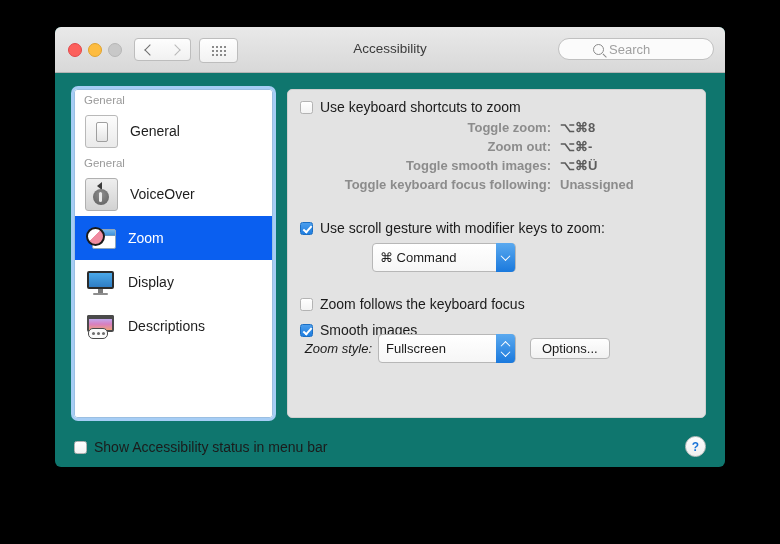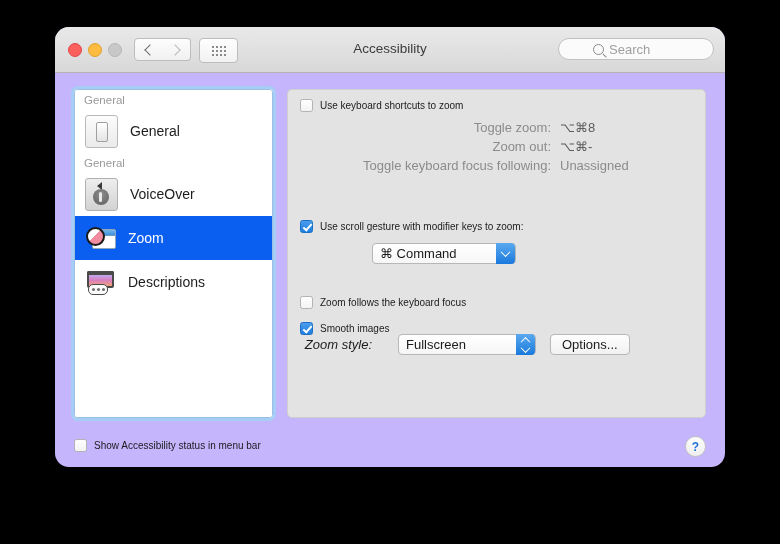--- a/index.html
+++ b/index.html
@@ -8,22 +8,22 @@
     background: #000000;
     overflow: hidden;
     font-family: "Liberation Sans", sans-serif;
     -webkit-font-smoothing: antialiased;
   }
 
   #window {
     position: absolute;
     left: 55px; top: 27px;
     width: 670px; height: 440px;
-    background: #c4b5fd;
-    border-radius: 14px;
+    background: #0f766e;
+    border-radius: 6px;
     box-shadow: 0 6px 22px rgba(0,0,0,0.55);
     overflow: hidden;
   }
 
   
   #titlebar {
     position: relative;
     height: 45px;
     background: linear-gradient(to bottom, #e9e9e9 0%, #d8d8d8 100%);
     border-bottom: 1px solid #b4b4b4;
@@ -248,37 +248,37 @@
     background: linear-gradient(to bottom,#4a9dec,#1f7ee0);
     border: 1px solid #1b6fc4;
     position: relative;
   }
   .cb.on::after {
     content:''; position: absolute; left: 4px; top: 1px;
     width: 3px; height: 7px;
     border-right: 2px solid #fff; border-bottom: 2px solid #fff;
     transform: rotate(42deg);
   }
-  .cb-label { font-size: 10px; color: #1b1b1b; margin-left: 7px; white-space: nowrap; }
-
-  
-  #shortcuts { position: absolute; left: 0; top: 30px; width: 100%; }
+  .cb-label { font-size: 14px; color: #1b1b1b; margin-left: 7px; white-space: nowrap; }
+
+  
+  #shortcuts { position: absolute; left: 0; top: 30px; width: 100%; font-weight: bold; }
   .sc-row { display: flex; align-items: baseline; height: 19px; }
   .sc-label {
     width: 263px; text-align: right;
     font-size: 13px; color: #8c8c8c; white-space: nowrap;
   }
   .sc-key {
     margin-left: 9px; font-size: 13px; color: #5c5c5c; white-space: nowrap;
   }
   .sc-key.unassigned { color: #8c8c8c; }
 
   
   .popup {
-    height: 21px; border-radius: 4px;
+    height: 29px; border-radius: 4px;
     background: linear-gradient(to bottom,#ffffff,#f6f6f6);
     border: 1px solid #b7b7b7;
     box-sizing: border-box;
     display: flex; align-items: center;
     position: relative;
   }
   .popup .ptext {
     font-size: 13px; color: #1b1b1b;
     margin-left: 7px; white-space: nowrap;
   }
@@ -380,20 +380,28 @@
           </span>
           <span class="label">VoiceOver</span>
         </div>
         <div class="sb-item selected">
           <span class="sb-icon ic-zoom">
             <span class="winbox"></span>
               <span class="lens"></span>
           </span>
           <span class="label">Zoom</span>
         </div>
+        <div class="sb-item">
+          <span class="sb-icon ic-display">
+            <span class="screen"></span>
+              <span class="stand"></span>
+              <span class="base"></span>
+          </span>
+          <span class="label">Display</span>
+        </div>
 
         <div class="sb-item">
           <span class="sb-icon ic-desc">
             <span class="tv"></span>
               <span class="cap">
                 <i></i>
                 <i></i>
                 <i></i>
               </span>
           </span>
@@ -419,20 +427,24 @@
       <div id="shortcuts">
         <div class="sc-row">
           <span class="sc-label">Toggle zoom:</span>
           <span class="sc-key">⌥⌘8</span>
         </div>
         <div class="sc-row">
           <span class="sc-label">Zoom out:</span>
           <span class="sc-key">⌥⌘-</span>
         </div>
         <div class="sc-row">
+          <span class="sc-label">Toggle smooth images:</span>
+          <span class="sc-key">⌥⌘Ü</span>
+        </div>
+        <div class="sc-row">
           <span class="sc-label">Toggle keyboard focus following:</span>
           <span class="sc-key unassigned">Unassigned</span>
         </div>
       </div>
 
       <div class="row" style="left:12px; top:130px;">
         <span class="cb on"></span>
         <span class="cb-label">Use scroll gesture with modifier keys to zoom:</span>
       </div>
 
@@ -448,21 +460,21 @@
         <span class="cb-label">Smooth images</span>
       </div>
 
       <div class="row" style="left:12px; top:206px;">
         <span class="cb"></span>
         <span class="cb-label">Zoom follows the keyboard focus</span>
       </div>
 
       <div class="row" style="left:0px; top:244px;">
         <span class="field-label" style="margin-left:0; width:84px; text-align:right;font-style:italic;">Zoom style:</span>
-        <span class="popup" style="width:138px; margin-left:26px;">
+        <span class="popup" style="width:138px; margin-left:6px;">
           <span class="ptext">Fullscreen</span>
           <span class="pbtn">
             <span class="cwhite up"></span>
             <span class="cwhite dn"></span>
           </span>
         </span>
         <span class="pushbtn" style="margin-left:14px;">Options...</span>
       </div>
 
     </div>

